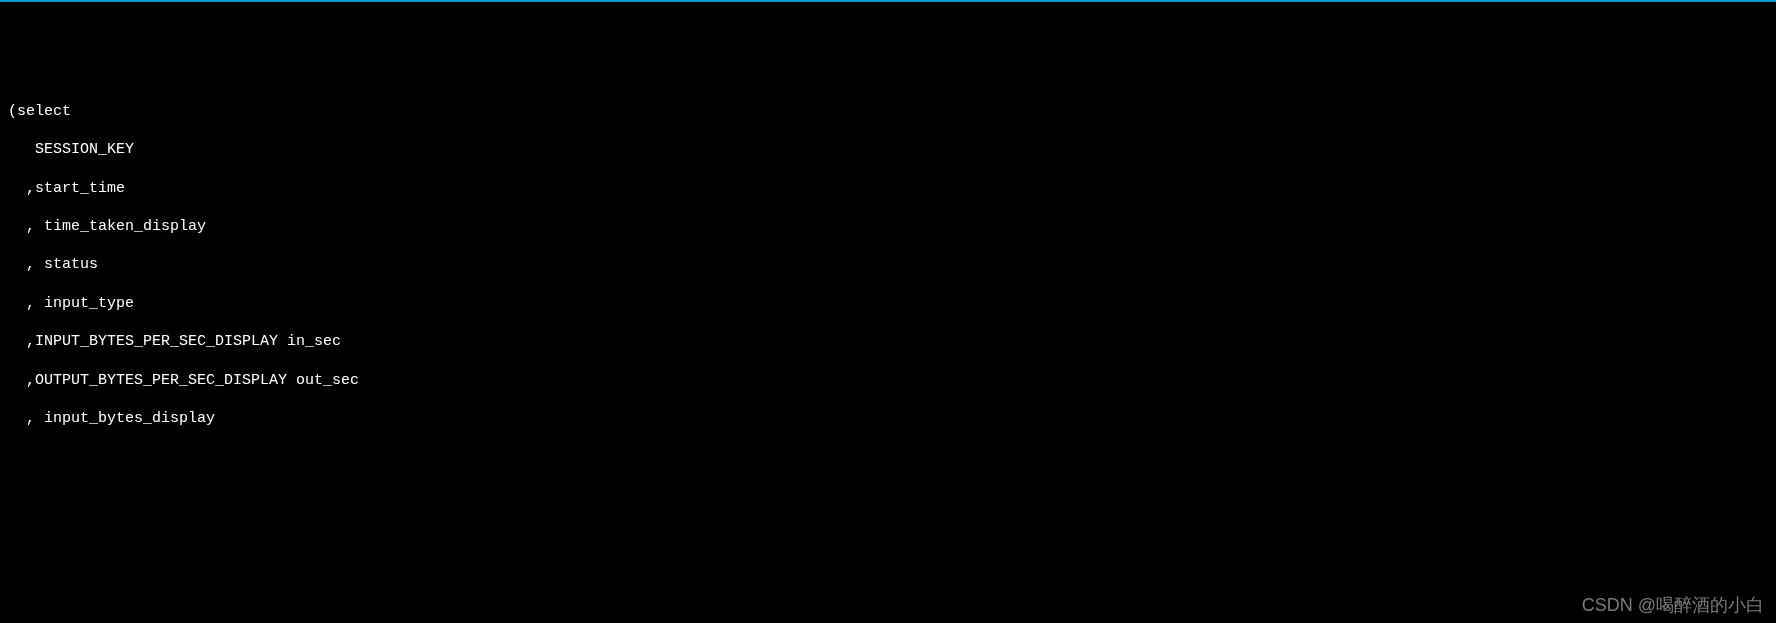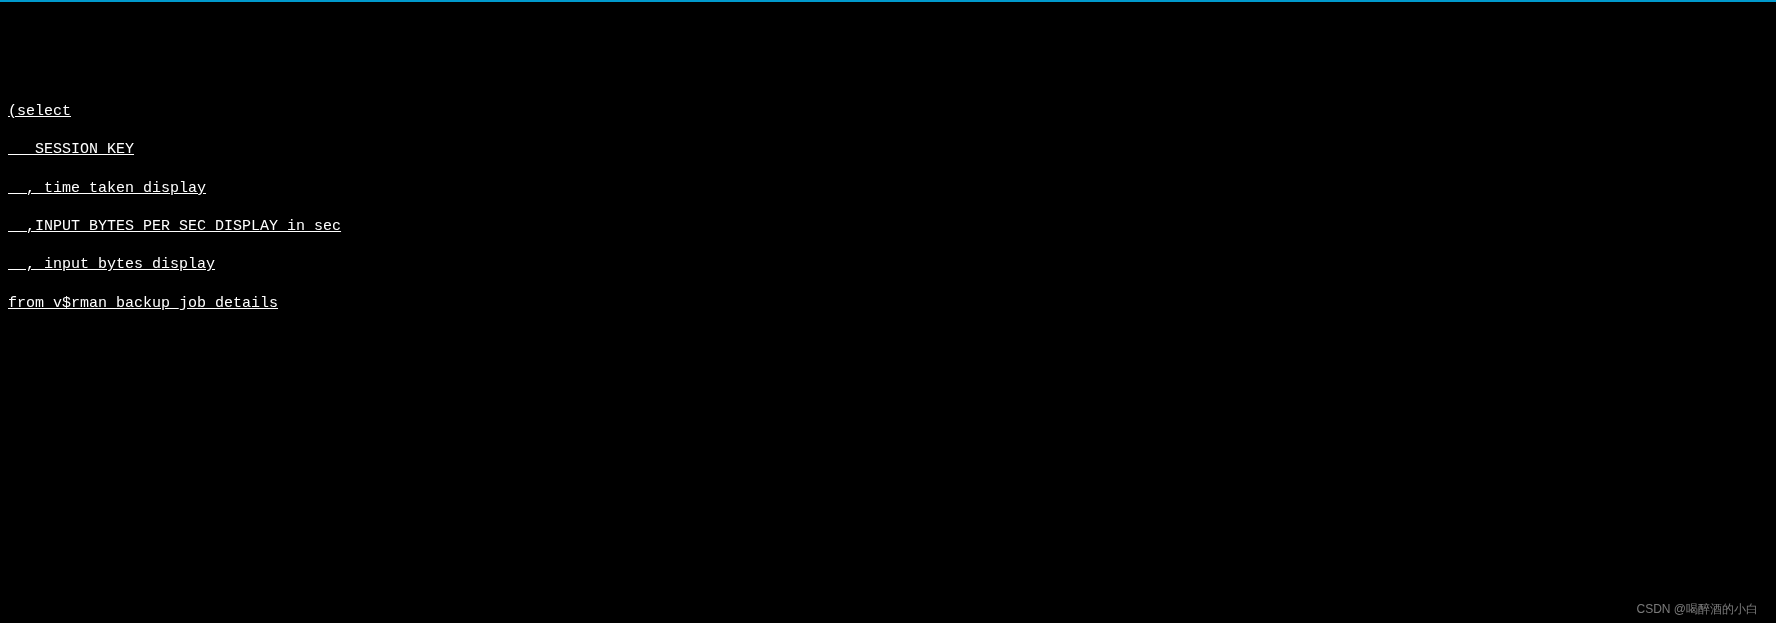--- a/index.html
+++ b/index.html
@@ -15,44 +15,46 @@
       line-height: 1.28;
       padding: 4px 8px;
       white-space: pre;
       overflow-x: auto;
       border-top: 2px solid #0099cc;
       position: relative;
       min-height: 623px;
     }
     .terminal-line {
       white-space: pre;
-      text-decoration: underline;
     }
     .watermark {
       position: fixed;
       bottom: 6px;
-      right: 18px;
+      right: 12px;
       color: rgba(220,220,220,0.55);
       font-family: Arial, sans-serif;
-      font-size: 12px;
+      font-size: 18px;
       white-space: nowrap;
     }
   </style>
 </head>
 <body>
 
 
 
 <div>
 <div class="terminal-line">(select</div>
 <div class="terminal-line">   SESSION_KEY</div>
+<div class="terminal-line">  ,start_time</div>
 <div class="terminal-line">  , time_taken_display</div>
+<div class="terminal-line">  , status</div>
+<div class="terminal-line">  , input_type</div>
 <div class="terminal-line">  ,INPUT_BYTES_PER_SEC_DISPLAY in_sec</div>
+<div class="terminal-line">  ,OUTPUT_BYTES_PER_SEC_DISPLAY out_sec</div>
 <div class="terminal-line">  , input_bytes_display</div>
-<div class="terminal-line">from v$rman_backup_job_details</div>
 
 
 
 
 
 
 
 
 
 

